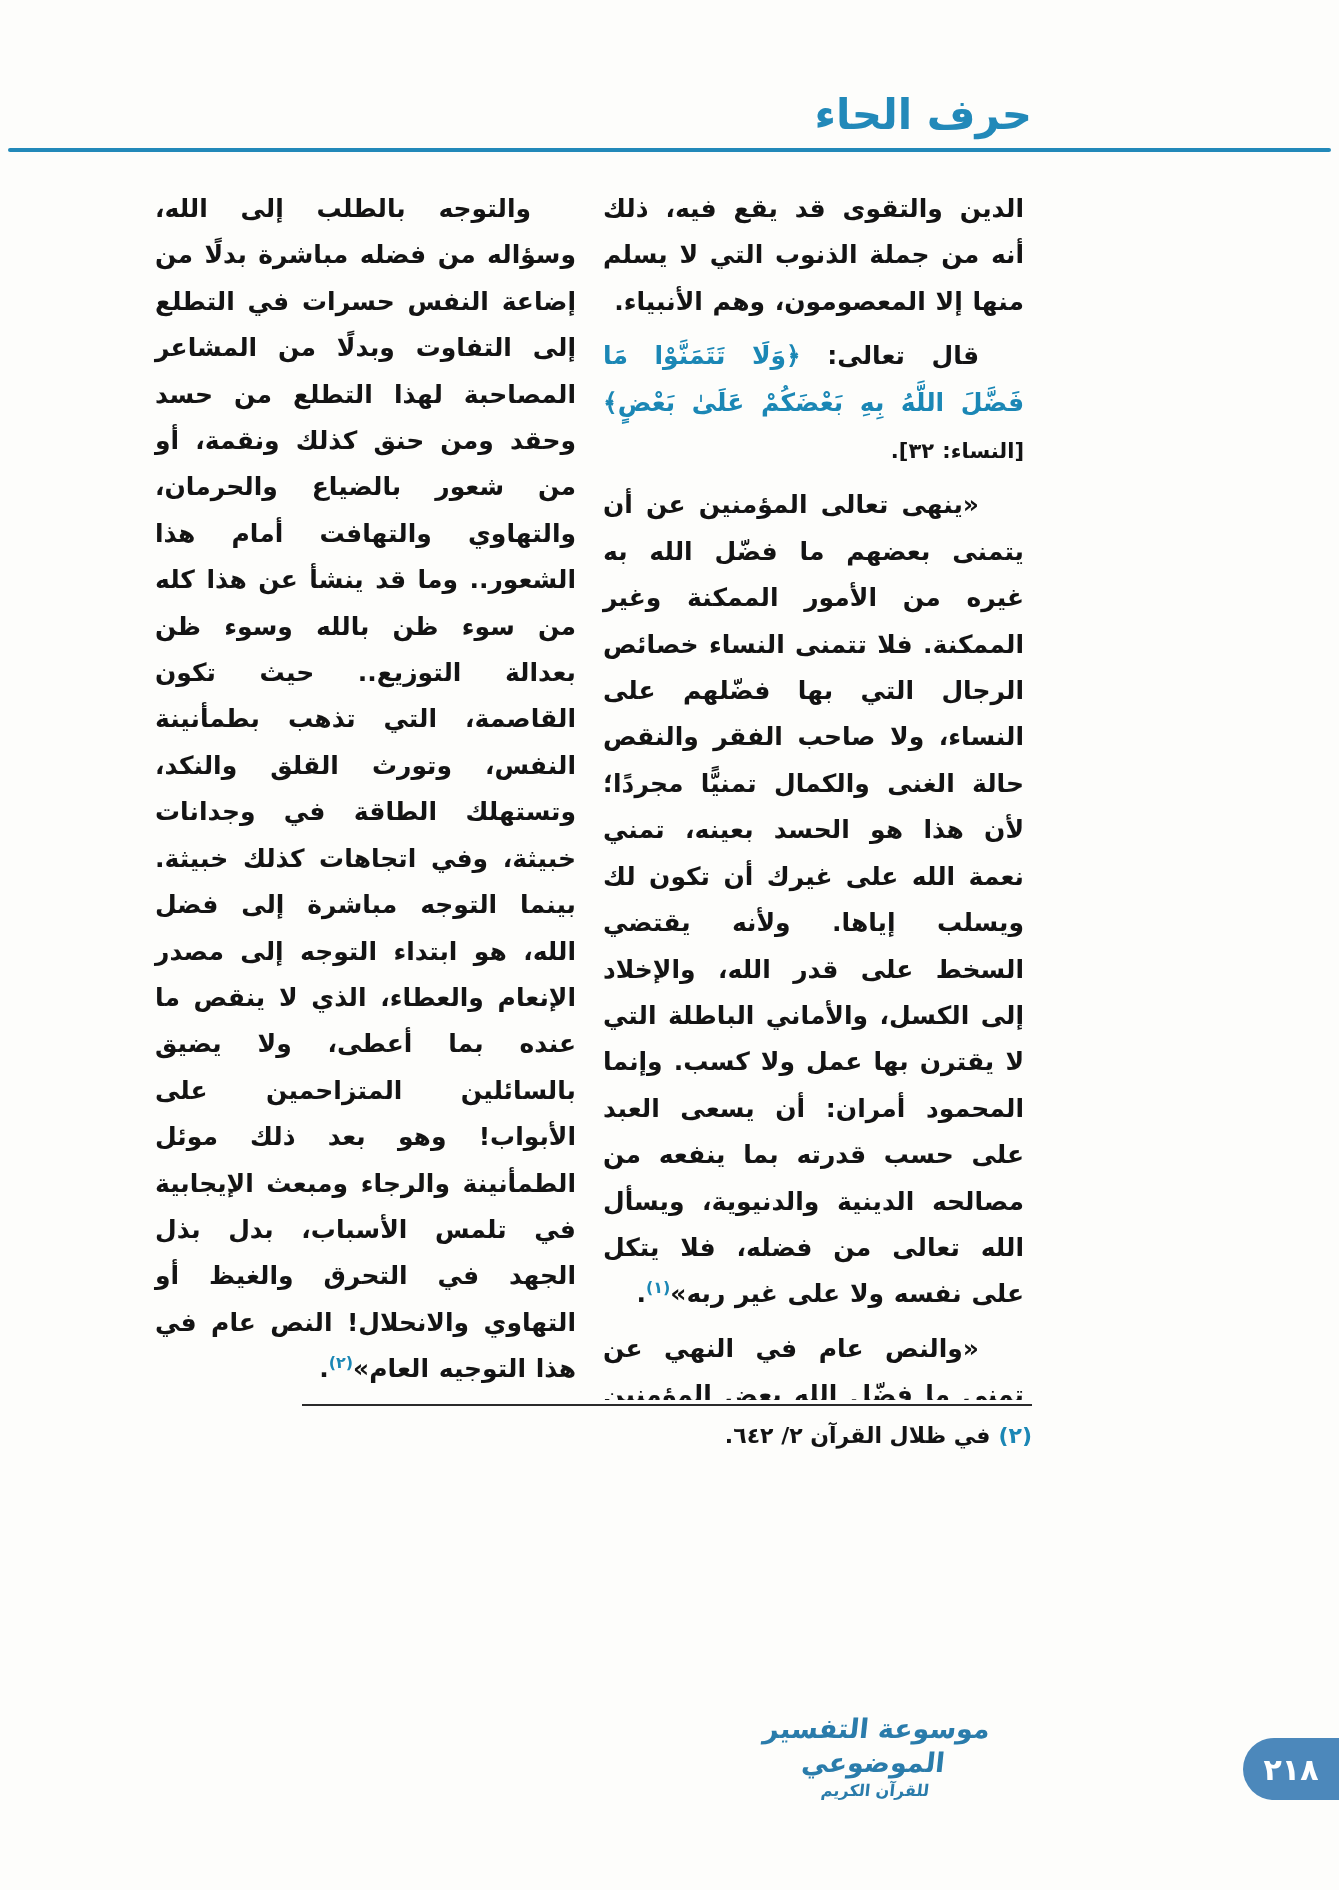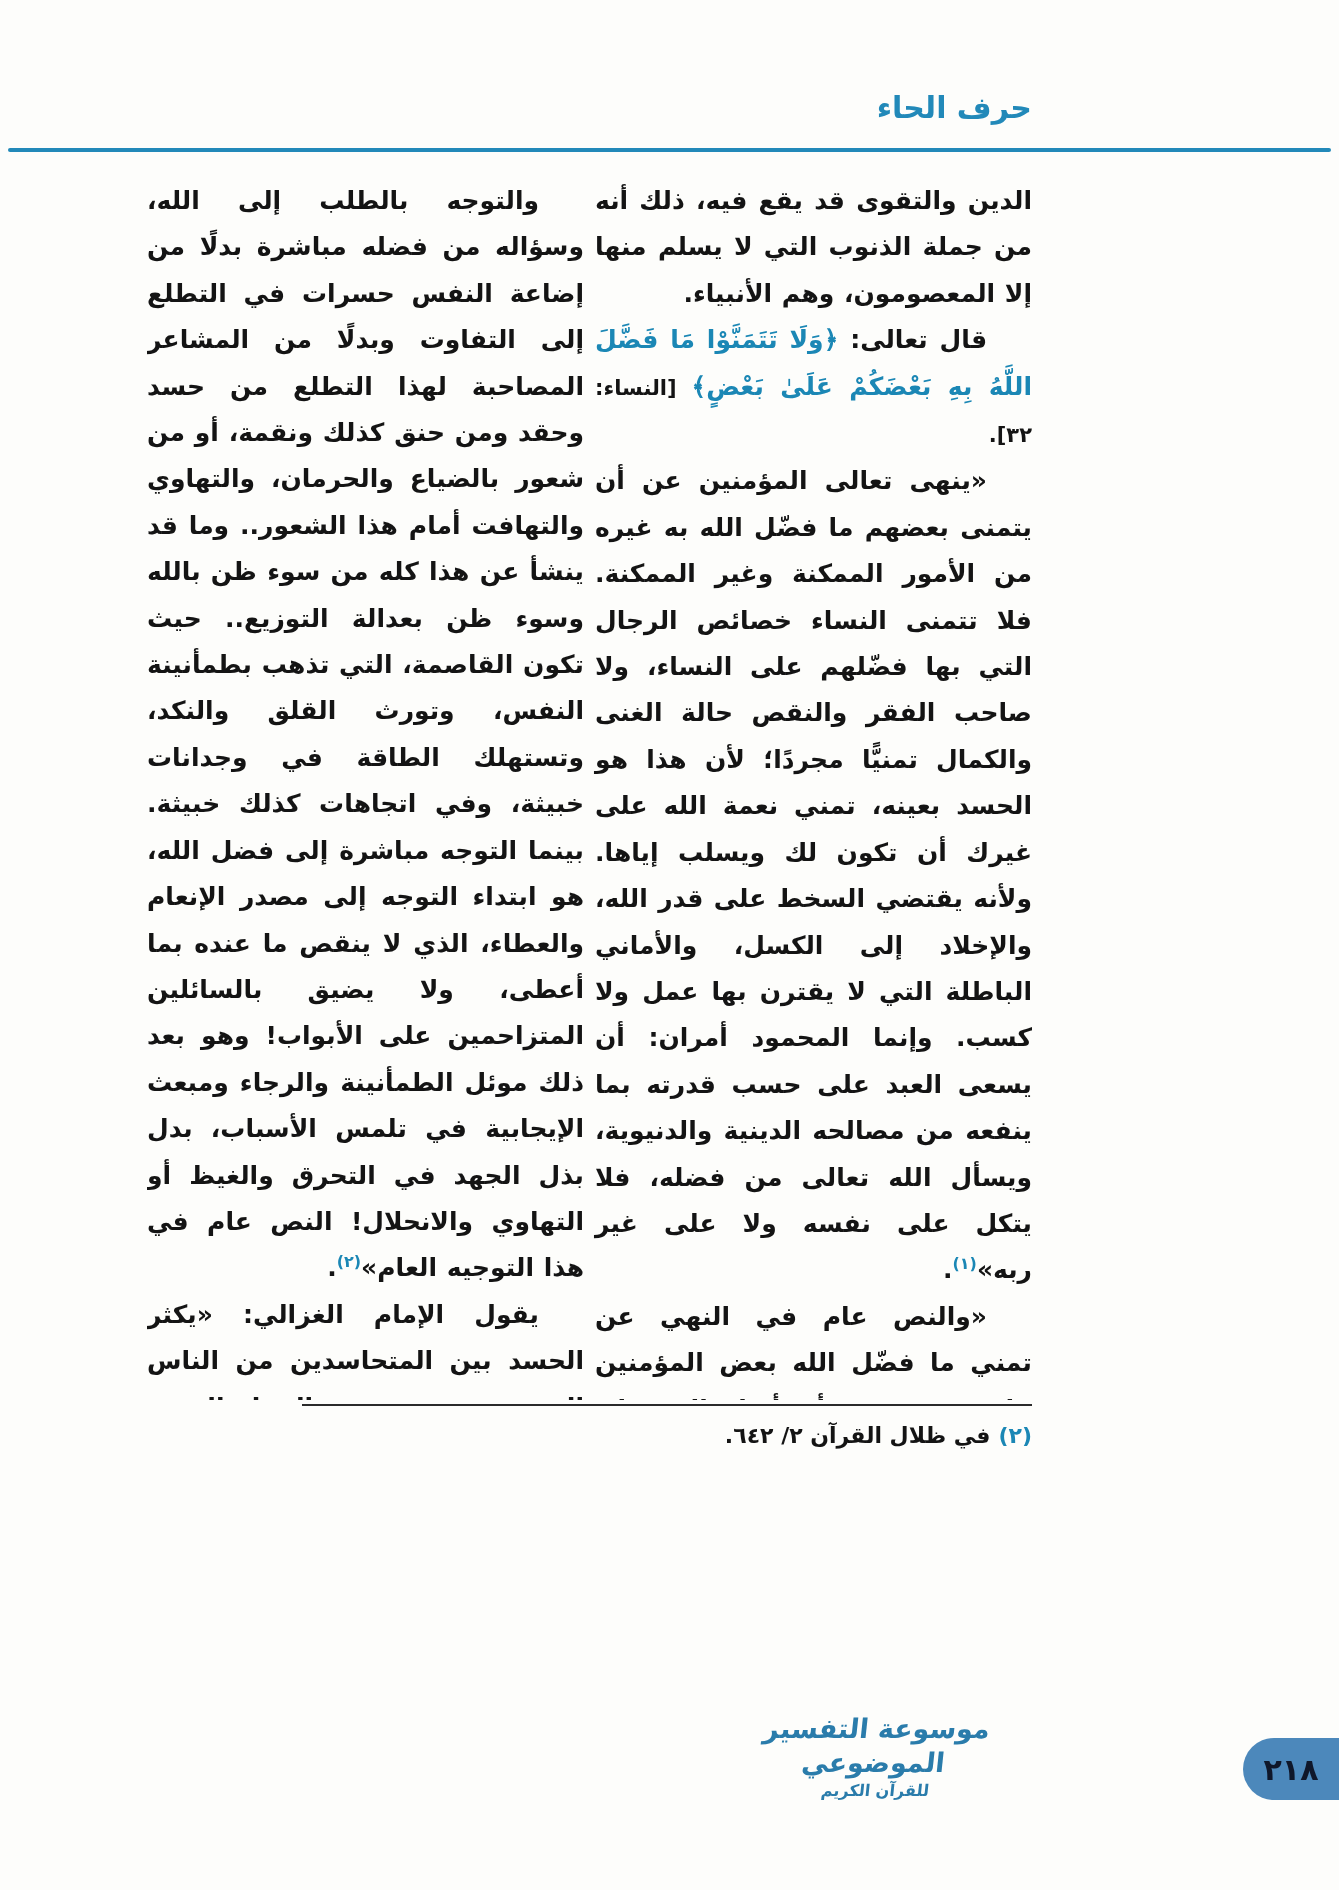--- a/index.html
+++ b/index.html
@@ -13,21 +13,21 @@
     position:relative;
     width:1339px;height:1890px;
     background:#fdfdfb;
     overflow:hidden;
   }
   
   .section-title{
     position:absolute;
     top:90px;right:307px;
     color:#2289b9;
-    font-size:30px;
+    font-size:42px;
     font-weight:bold;
     letter-spacing:-1px;
   }
   .header-rule{
     position:absolute;
     top:148px;left:8px;right:8px;
     height:4px;
     background:#2289b9;
     border-radius:2px;
   }
@@ -39,21 +39,21 @@
     display:flex;
     gap:11px;
     overflow:hidden;
   }
   .col{
     width:437px;
     flex:0 0 437px;
     text-align:justify;
   }
   .para{
-    margin:0;
+    margin:8px;
     font-size:25px;
     line-height:46.4px;
     font-weight:bold;
     color:#141414;
     word-spacing:1px;
   }
   .para.indent{ text-indent:45px; }
   .seg-text{ color:#141414; }
   .seg-quran{ color:#1b87b5; }
   .seg-ref{ color:#141414; font-size:21px; }
@@ -104,21 +104,21 @@
     font-weight:bold;
     line-height:22px;
     transform:skewX(-6deg);
   }
   .page-number-badge{
     position:absolute;
     top:1738px;right:0;
     width:96px;height:62px;
     background:#4c88bb;
     border-radius:31px 0 0 31px;
-    color:#0f172a;
+    color:#ffffff;
     display:flex;
     align-items:center;
     justify-content:center;
     font-size:30px;
     font-weight:bold;
   }
 </style>
 </head>
 <body>
 

